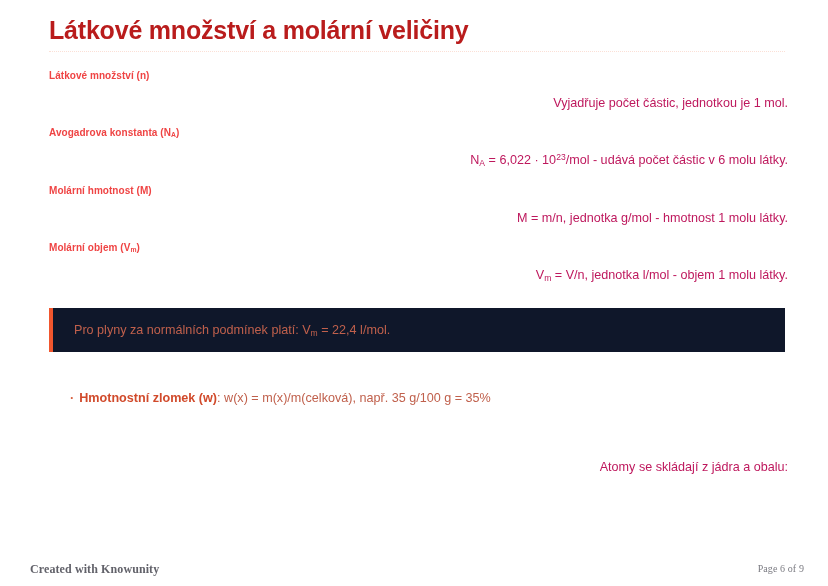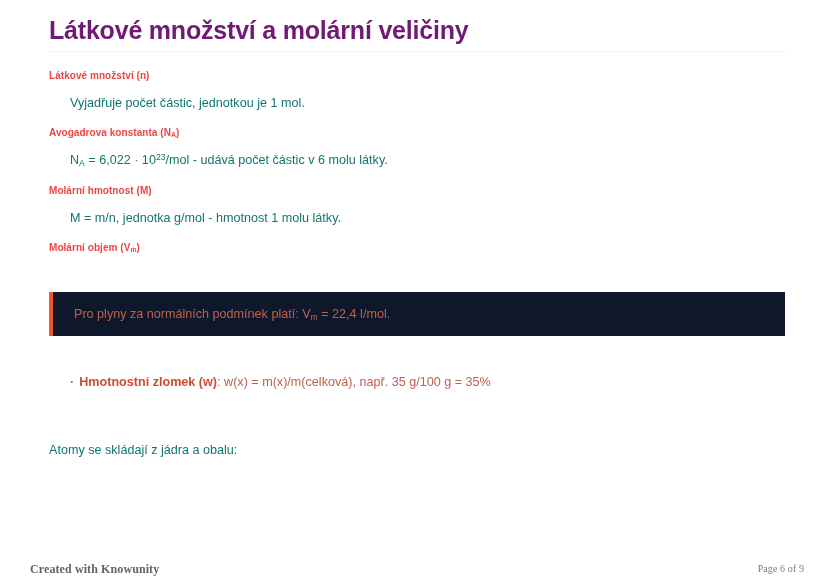--- a/index.html
+++ b/index.html
@@ -24,21 +24,21 @@
 
   .content {
     position: absolute;
     left: 49px;
     top: 16px;
     right: 40px;
   }
 
   
   .h1 {
-    color: #701a75;
+    color: #b91c1c;
     font-size: 25px;
     font-weight: bold;
     letter-spacing: -0.2px;
     line-height: 1.12;
     margin: 0;
     padding: 0 0 7px 0;
     position: relative;
     border-bottom: 1px dotted #fbe0d6;
     width: 736px;
     box-sizing: border-box;
@@ -61,25 +61,26 @@
     color: #ef4444;
     font-size: 10px;
     font-weight: bold;
     letter-spacing: 0.05px;
     line-height: 1.2;
     margin: 0;
     padding: 0;
   }
 
   .body-text {
-    color: #0f766e;
+    color: #be185d;
     font-size: 12.6px;
     line-height: 1.3;
     margin: 0;
     padding: 0;
+    text-align: right;
   }
 
   .indent {
     padding-left: 21px;
   }
 
   sub {
     font-size: 0.68em;
     vertical-align: -0.22em;
     line-height: 0;
@@ -199,20 +200,21 @@
     <div class="sp-h3-to-p"></div>
 
     <p class="body-text indent">M = m/n, jednotka g/mol - hmotnost 1 molu látky.</p>
 
     <div class="sp-p-to-h3"></div>
 
     <h3 class="h3"><span>Molární objem</span><span> (V</span><sub>m</sub><span>)</span></h3>
 
     <div class="sp-h3-to-p"></div>
 
+    <p class="body-text indent"><span>V</span><sub>m</sub><span> = V/n, jednotka l/mol - objem 1 molu látky.</span></p>
 
     <div class="callout">
       <div class="callout-text"><span>Pro plyny za normálních podmínek platí: V</span><sub>m</sub><span> = 22,4 l/mol.</span></div>
     </div>
 
     <div style="height:22px"></div>
 
     <div style="height:16px"></div>
 
     <ul class="bullets">

